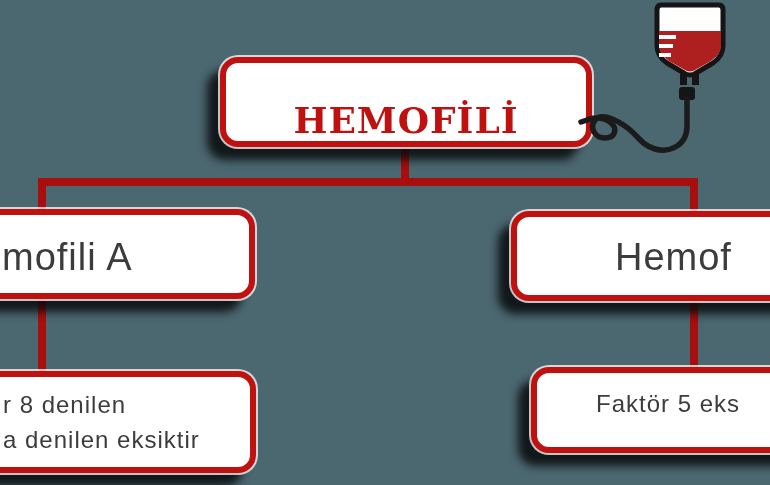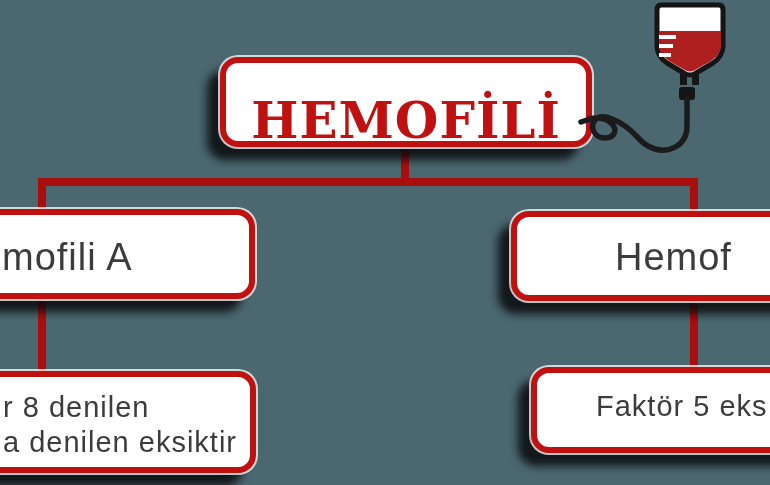--- a/index.html
+++ b/index.html
@@ -16,30 +16,30 @@
   .node{
     position:absolute; box-sizing:border-box; z-index:2;
     background:var(--box-fill);
     border:6px solid var(--box-border);
     border-radius:18px;
     box-shadow:0 0 0 2px rgba(255,255,255,0.75), -13px 13px 9px rgba(8,10,12,0.85);
   }
   .root-node{display:flex; align-items:center; justify-content:center;}
   .root-label{
     font-family:"DejaVu Serif", serif; font-weight:bold;
-    font-size:50px; color:var(--title-text); letter-spacing:1px;
+    font-size:36px; color:var(--title-text); letter-spacing:1px;
     padding-bottom:4px;
     margin-top:40px;
   }
   .node-text{
     position:absolute; z-index:3; white-space:nowrap;
     color:var(--node-text); letter-spacing:1px; line-height:1;
   }
   .branch-label{font-size:38px;}
-  .detail-label{font-size:29px;}
+  .detail-label{font-size:24px;}
   #blood-bag{position:absolute; left:565px; top:0; z-index:4;}
 </style>
 </head>
 <body>
 
 <div id="canvas">
 
   <div class="line" style="left:401px; top:143px; width:8px;  height:42px;"></div>
   <div class="line" style="left:38px;  top:178px; width:660px; height:8px;"></div>
   <div class="line" style="left:38px;  top:178px; width:8px;  height:38px;"></div>

